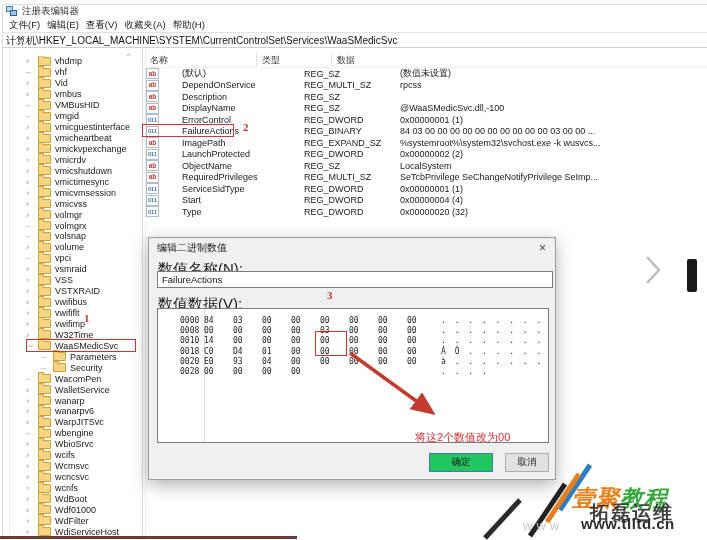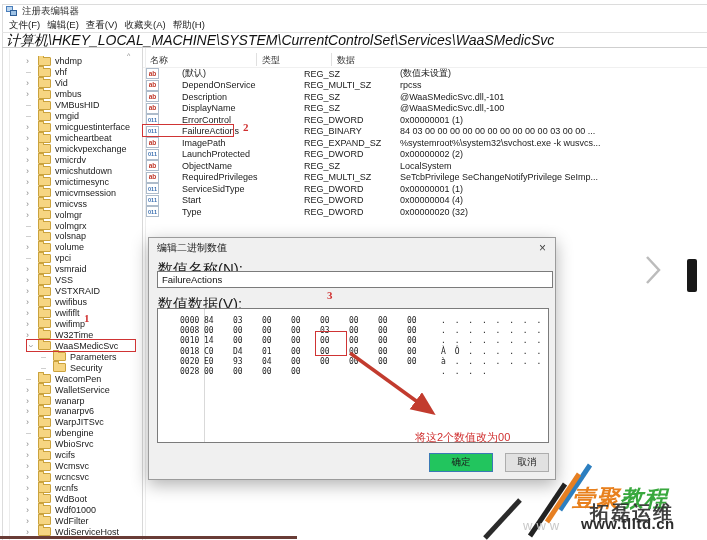--- a/index.html
+++ b/index.html
@@ -6,21 +6,21 @@
   body{font-family:"Liberation Sans","DejaVu Sans",sans-serif;background:#fff;}
   #screen{position:relative;width:707px;height:540px;background:#fff;overflow:hidden;}
 
   
   .edge{position:absolute;background:#dcdcdc;}
   .titlebar{position:absolute;left:2px;top:5px;width:705px;height:13px;display:flex;}
   .titlebar .ttl{font-size:9.5px;color:#333;margin-left:5px;}
   .menubar{position:absolute;left:2px;top:19px;width:583px;height:13px;display:flex;align-items:center;}
   .menu-item{font-size:9.5px;color:#222;margin-left:7px;}
   .addressbar{position:absolute;left:2px;top:34px;width:705px;height:13px;display:flex;align-items:center;}
-  .addressbar span{font-size:14px;color:#111;margin-left:4px;white-space:nowrap;font-style:italic;}
+  .addressbar span{font-size:10px;color:#111;margin-left:4px;white-space:nowrap;}
 
   
   .tree{position:absolute;left:2px;top:56px;width:140px;height:484px;overflow:hidden;}
   .trow{height:10.95px;display:flex;align-items:center;padding-left:24px;cursor:default;}
   .trow.child{padding-left:39px;}
   .exp{width:12px;flex:none;font-size:9px;color:#8a8a8a;line-height:10px;display:inline-block;text-align:left;}
   .exp.expanded{transform:rotate(90deg);text-align:center;width:10px;margin-right:2px;}
   .exp.leaf{color:#b5b5b5;}
   .folder{width:11px;height:7px;background:#f6d582;border:1px solid #caa23d;border-radius:1px;position:relative;margin-right:4px;flex:none;}
   .folder::before{content:"";position:absolute;left:-1px;top:-3px;width:4px;height:2px;background:#f6d582;border:1px solid #caa23d;border-bottom:none;border-radius:1px 1px 0 0;}
@@ -354,21 +354,20 @@
       <div class="lrow">
         <span class="vicon ab">ab</span>
         <span class="vname">DependOnService</span>
         <span class="vtype">REG_MULTI_SZ</span>
         <span class="vdata">rpcss</span>
       </div>
       <div class="lrow">
         <span class="vicon ab">ab</span>
         <span class="vname">Description</span>
         <span class="vtype">REG_SZ</span>
-        <span class="vdata">@WaaSMedicSvc.dll,-101</span>
       </div>
       <div class="lrow">
         <span class="vicon ab">ab</span>
         <span class="vname">DisplayName</span>
         <span class="vtype">REG_SZ</span>
         <span class="vdata">@WaaSMedicSvc.dll,-100</span>
       </div>
       <div class="lrow">
         <span class="vicon bin">011</span>
         <span class="vname">ErrorControl</span>

